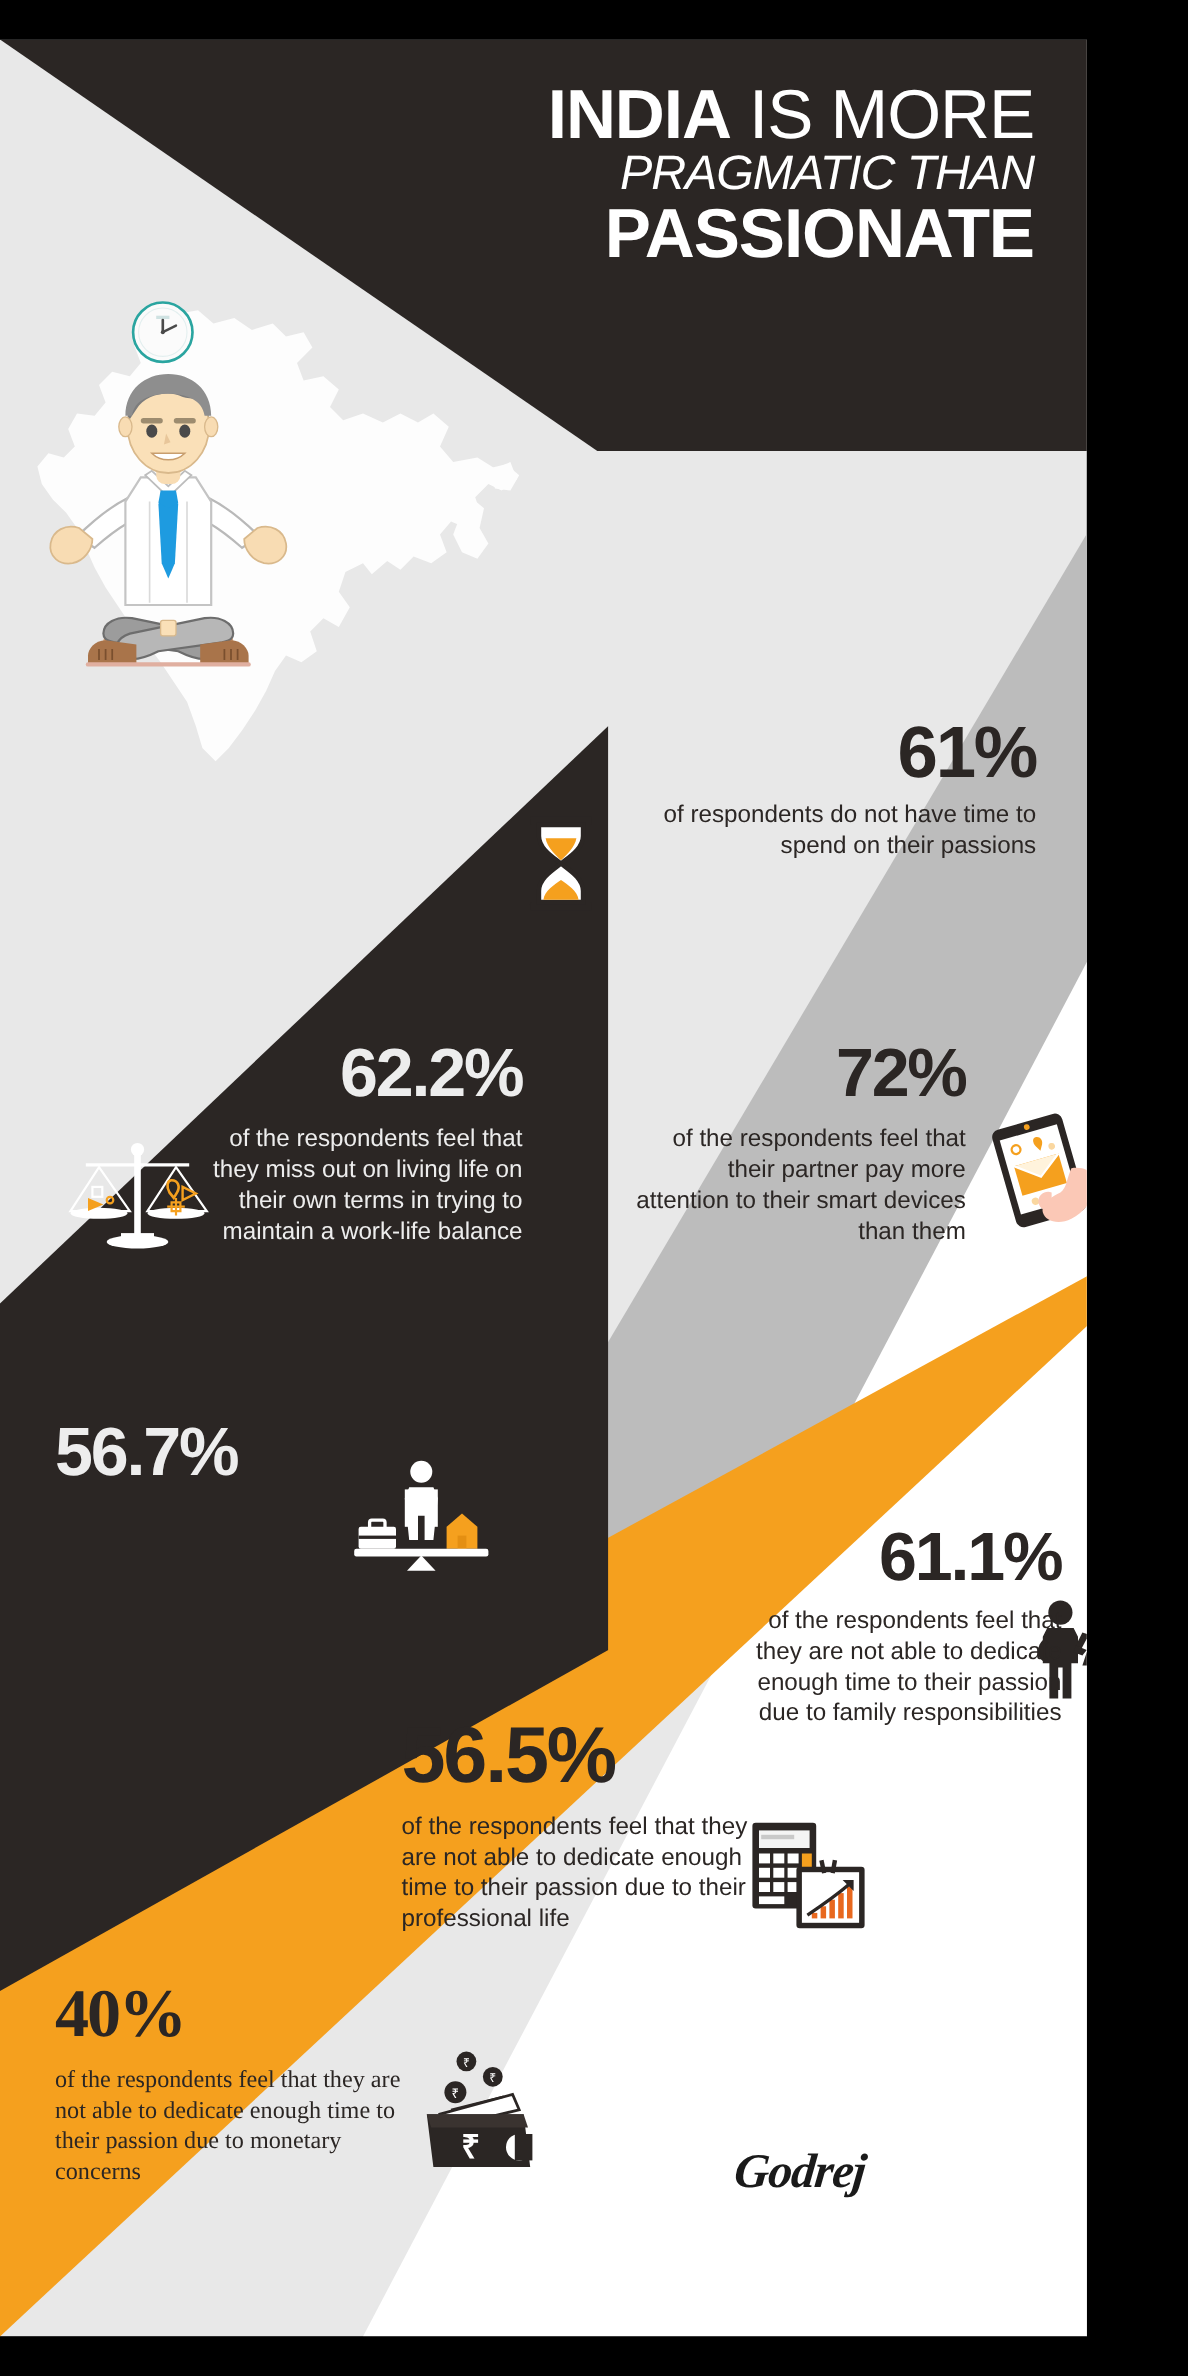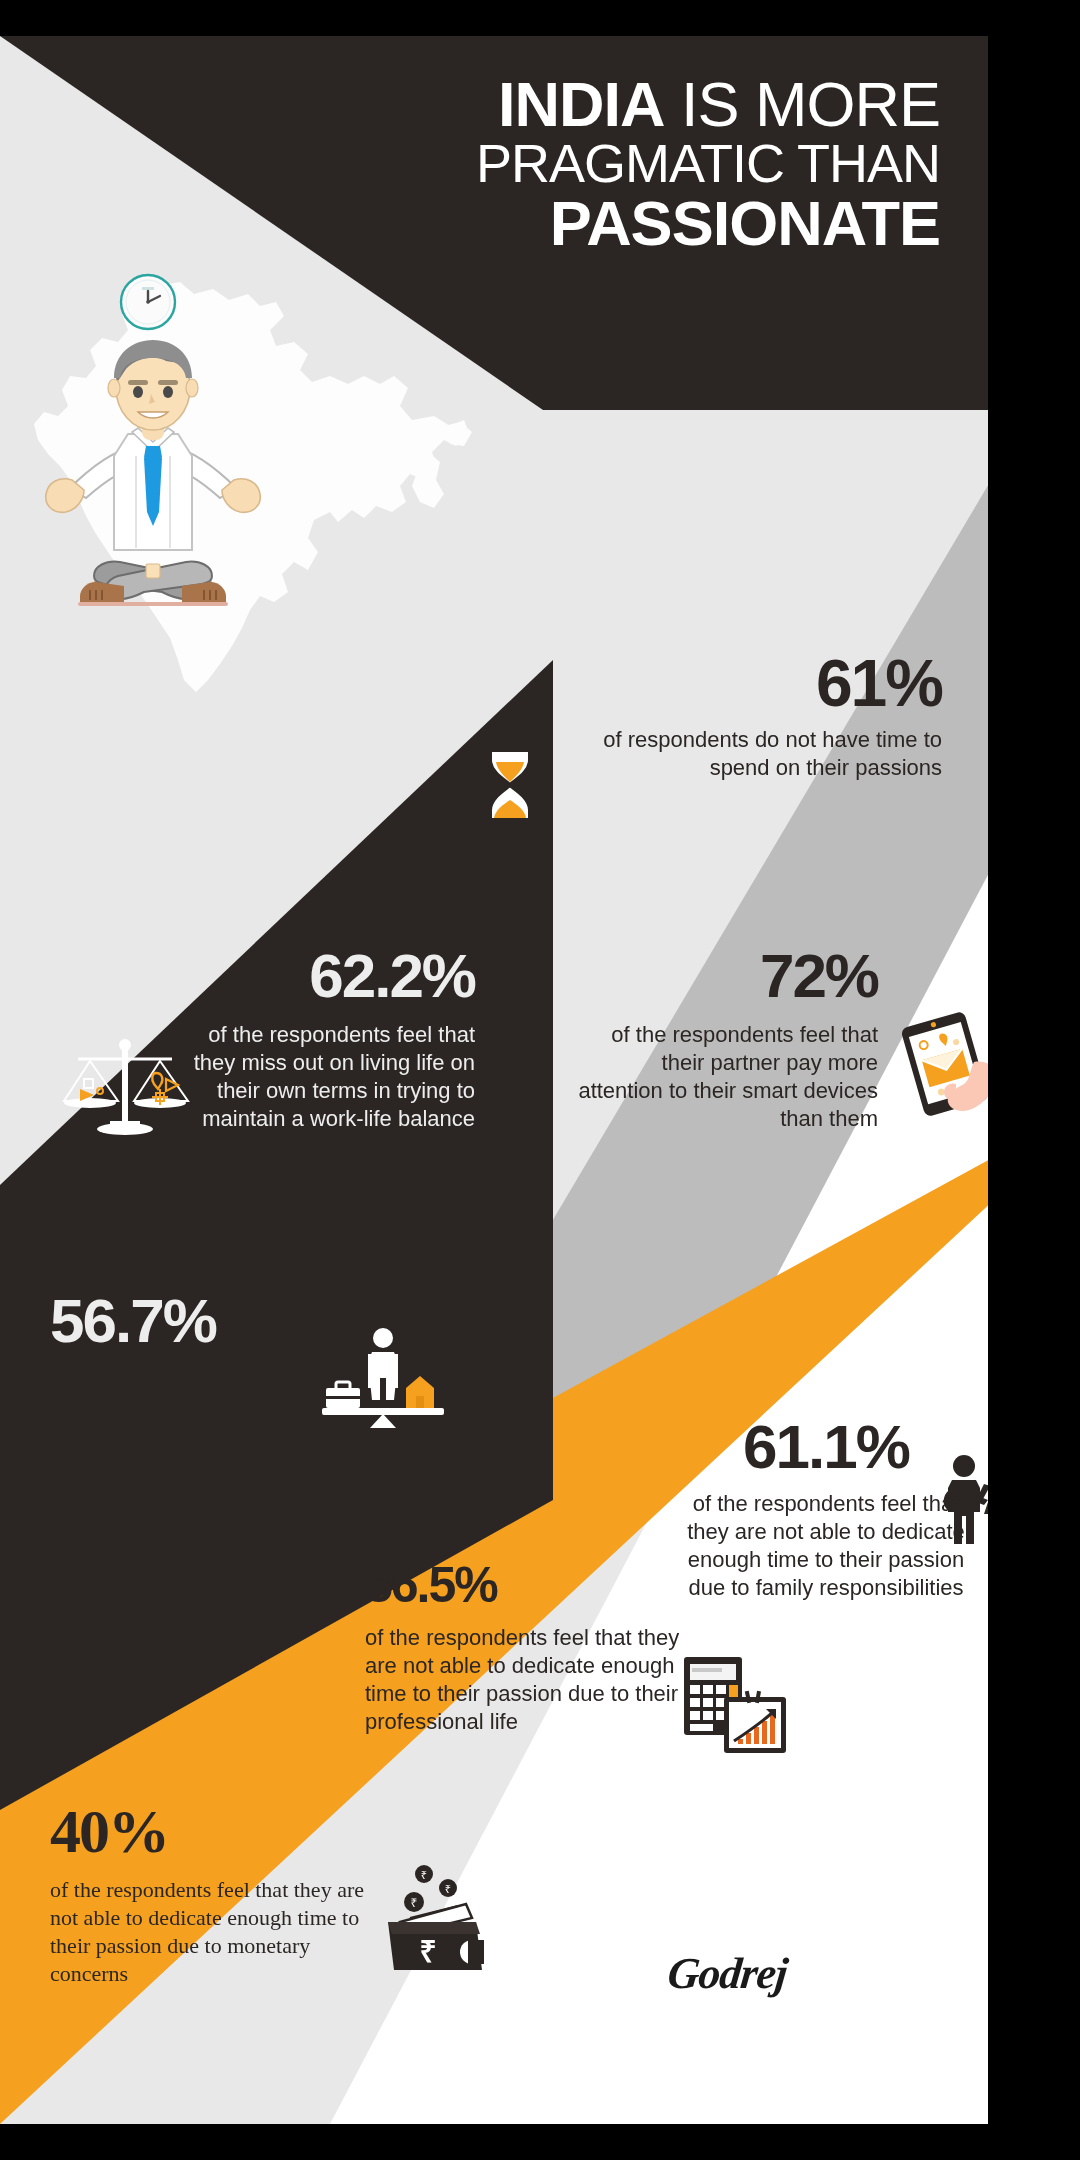--- a/index.html
+++ b/index.html
@@ -31,21 +31,21 @@
   .topbar,.botbar{position:absolute;left:0;width:1080px;height:36px;background:#000;}
   .topbar{top:0;} .botbar{bottom:0;height:36px;}
 
   
   .title{
     position:absolute;right:48px;top:72px;width:640px;text-align:right;
     color:#fff;line-height:1.02;letter-spacing:-1px;
   }
   .title .l1{font-size:63px;font-weight:300;}
   .title .l1 b{font-weight:700;}
-  .title .l2{font-size:54px;font-weight:300;}
+  .title .l2{font-size:44px;font-weight:300;font-style:italic;}
   .title .l3{font-size:63px;font-weight:700;}
 
   
   .stat{position:absolute;}
   .pct{font-weight:700;letter-spacing:-2px;line-height:1;}
   .desc{line-height:1.28;font-weight:400;}
   .dark-text{color:#2B2624;}
   .light-text{color:#EDEDED;}
 
   .s61{top:650px;right:46px;width:360px;text-align:right;}
@@ -57,26 +57,26 @@
   .s622 .desc{font-size:22px;margin-top:14px;}
 
   .s72{top:945px;left:578px;width:300px;text-align:right;}
   .s72 .pct{font-size:62px;}
   .s72 .desc{font-size:22px;margin-top:14px;}
 
   .s567{top:1290px;left:50px;width:270px;text-align:left;}
   .s567 .pct{font-size:62px;}
   .s567 .desc{font-size:22px;margin-top:14px;}
 
-  .s611{top:1416px;left:665px;width:300px;text-align:center;margin-left:11px;}
+  .s611{top:1385px;left:665px;width:300px;text-align:right;}
   .s611 .pct{font-size:62px;}
   .s611 .desc{font-size:22px;margin-top:12px;}
 
   .s565{top:1560px;left:365px;width:330px;text-align:left;}
-  .s565 .pct{font-size:50px;}
+  .s565 .pct{font-size:72px;}
   .s565 .desc{font-size:22px;margin-top:14px;}
 
   .s40{top:1800px;left:50px;width:330px;text-align:left;font-family:Liberation Serif, serif;}
   .s40 .pct{font-size:62px;}
   .s40 .desc{font-size:22px;margin-top:14px;}
 
   .ico{position:absolute;}
 
   
   .logo{position:absolute;left:668px;top:1948px;display:flex;align-items:center;gap:10px;}

